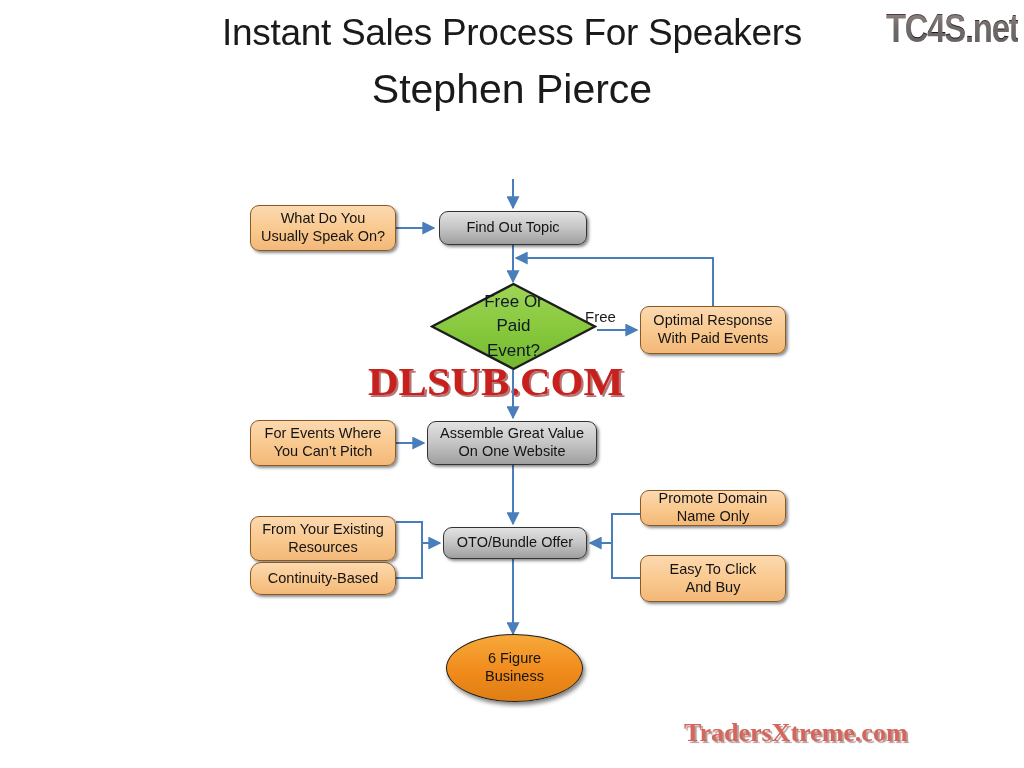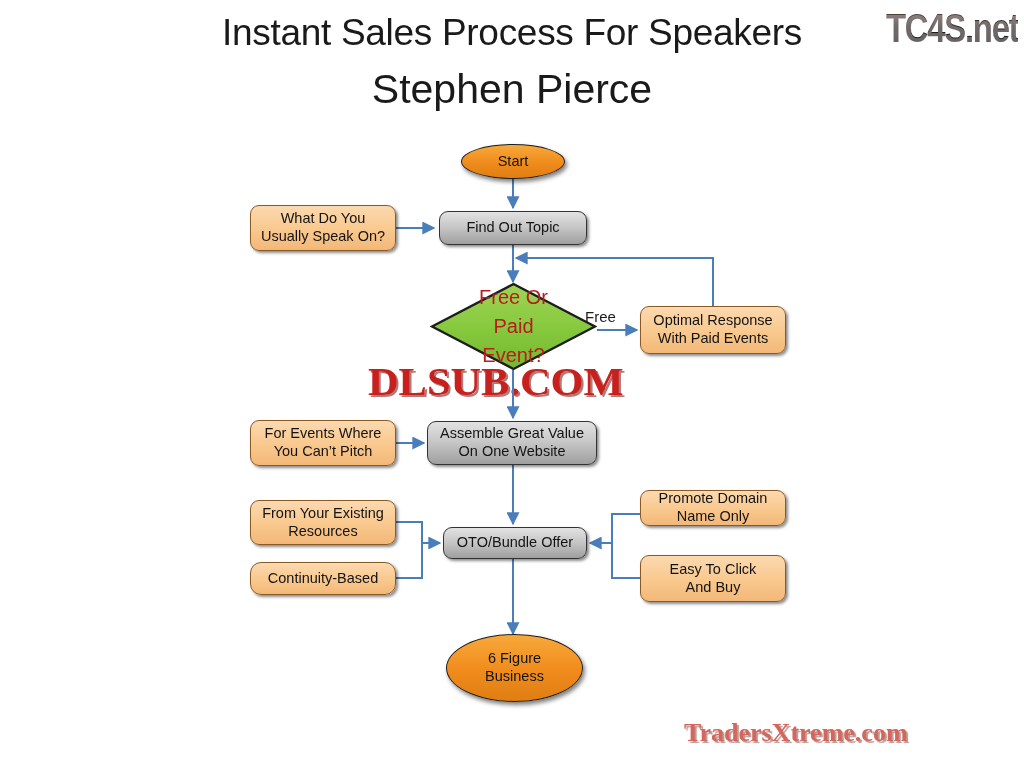--- a/index.html
+++ b/index.html
@@ -153,23 +153,23 @@
   .diamond-wrap .dlabel {
     position: absolute;
     left: 0;
     top: 0;
     width: 100%;
     height: 100%;
     display: flex;
     align-items: center;
     justify-content: center;
     text-align: center;
-    font-size: 20px;
+    font-size: 17px;
     line-height: 1.45;
-    color: #b91c1c;
+    color: #0f172a;
   }
 
   .edge-label {
     position: absolute;
     font-size: 15px;
     color: #1c1c1c;
     z-index: 4;
     white-space: nowrap;
   }
 </style>
@@ -214,23 +214,20 @@
       <path d="M 422 543 L 440 543" marker-end="url(#ah)"></path>
 
       <path d="M 640 514 L 612 514 L 612 543"></path>
       <path d="M 640 578 L 612 578 L 612 543"></path>
       <path d="M 612 543 L 590 543" marker-end="url(#ah)"></path>
 
       <path d="M 513 559 L 513 634" marker-end="url(#ah)"></path>
     </g>
   </svg>
 
-  <div class="node ellipse" style="left:461px; top:144px; width:104px; height:35px;">
-    <span>Start</span>
-  </div>
 
   <div class="node box box-peach" style="left:250px; top:205px; width:146px; height:46px;">
     <span class="multiline">What Do You<br>Usually Speak On?</span>
   </div>
 
   <div class="node box box-gray" style="left:439px; top:211px; width:148px; height:34px;">
     <span class="multiline">Find Out Topic</span>
   </div>
 
   <div class="diamond-wrap" style="left:430px; top:282px; width:167px; height:89px;">
@@ -254,21 +251,21 @@
   <div class="edge-label" style="left:585px; top:308px;">Free</div>
 
   <div class="node box box-peach" style="left:250px; top:420px; width:146px; height:46px;">
     <span class="multiline">For Events Where<br>You Can’t Pitch</span>
   </div>
 
   <div class="node box box-gray" style="left:427px; top:421px; width:170px; height:44px;">
     <span class="multiline">Assemble Great Value<br>On One Website</span>
   </div>
 
-  <div class="node box box-peach" style="left:250px; top:500px; width:146px; height:45px;">
+  <div class="node box box-peach" style="left:250px; top:516px; width:146px; height:45px;">
     <span class="multiline">From Your Existing<br>Resources</span>
   </div>
 
   <div class="node box box-peach" style="left:250px; top:562px; width:146px; height:33px;border-radius:11px;">
     <span class="multiline">Continuity-Based</span>
   </div>
 
   <div class="node box box-gray" style="left:443px; top:527px; width:144px; height:32px;">
     <span class="multiline">OTO/Bundle Offer</span>
   </div>

